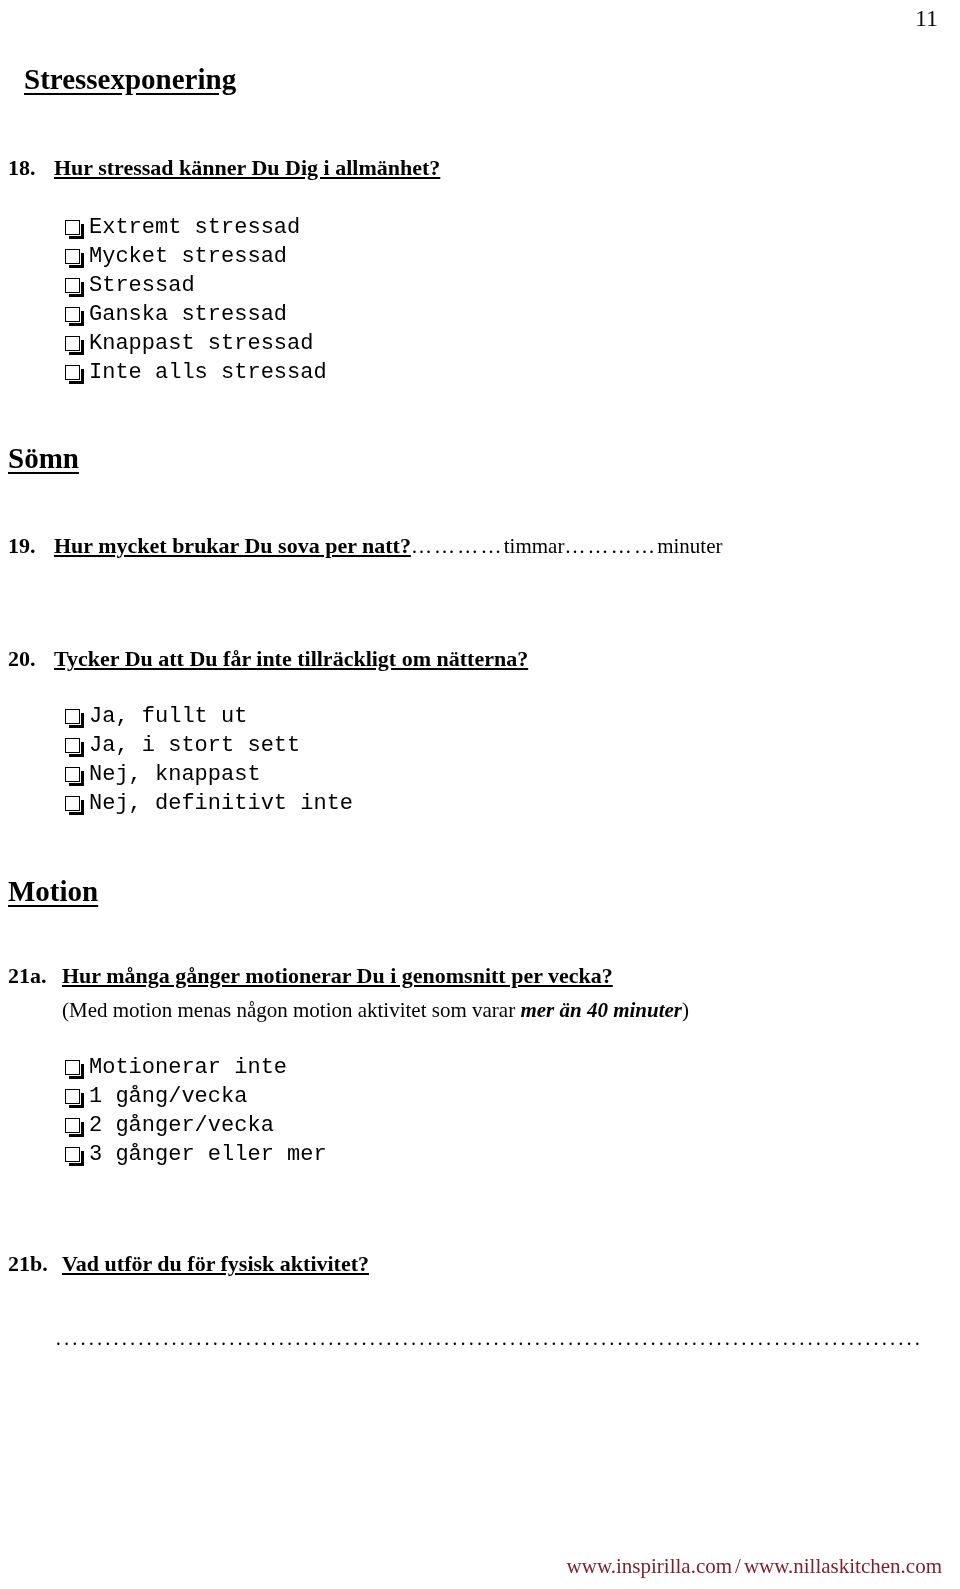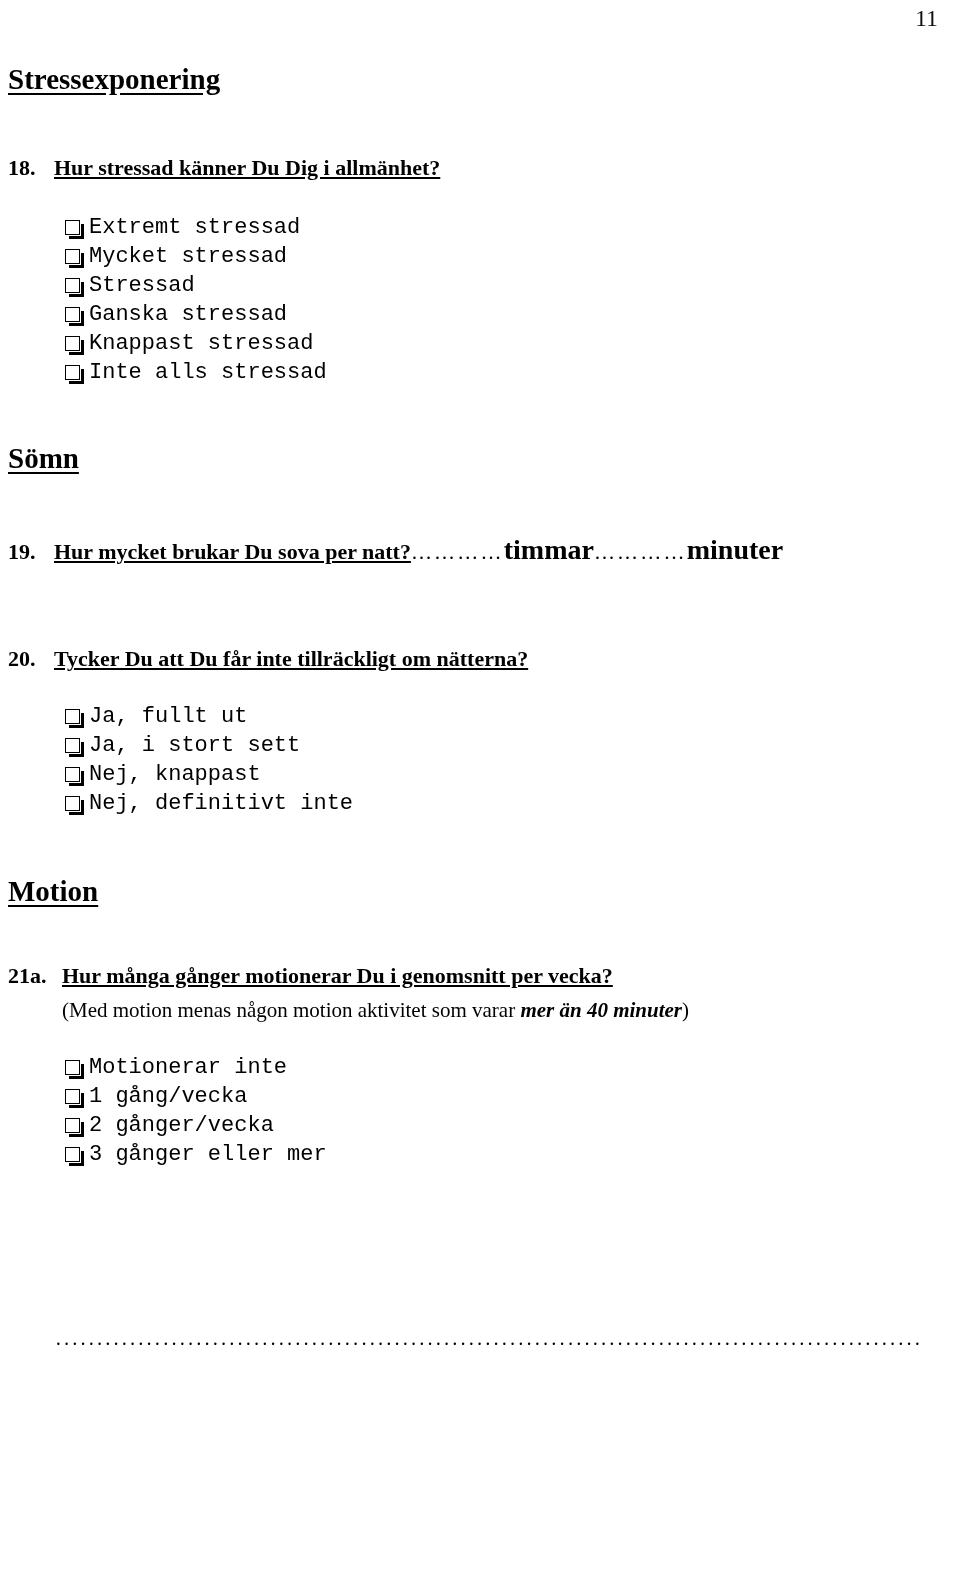--- a/index.html
+++ b/index.html
@@ -60,22 +60,22 @@
     min-width: 46px;
   }
   .q-num.wide {
     min-width: 54px;
   }
   .q-text {
     font-weight: bold;
     text-decoration: underline;
   }
   .q-inline-plain {
-    font-weight: bold;
-    font-size: 28px;
+    font-weight: normal;
+    font-size: 21px;
   }
 
   .q-subnote {
     font-size: 21px;
     font-weight: normal;
     line-height: 1.2;
     color: #000000;
     white-space: nowrap;
   }
   .q-subnote em {
@@ -154,21 +154,21 @@
     white-space: nowrap;
   }
   .footer-link {
     text-decoration: none;
   }
   .footer-sep {
     padding: 0 3px;
   }
 
   
-  #heading-stress      { position: absolute; left: 8px;  top: 64px; }
+  #heading-stress      { position: absolute; left: 24px;  top: 64px; }
   #question-18         { position: absolute; left: 8px;  top: 155px; }
   #options-18          { position: absolute; left: 65px; top: 213px; }
   #heading-somn        { position: absolute; left: 8px;  top: 443px; }
   #question-19         { position: absolute; left: 8px;  top: 533px; }
   #question-20         { position: absolute; left: 8px;  top: 646px; }
   #options-20          { position: absolute; left: 65px; top: 702px; }
   #heading-motion      { position: absolute; left: 8px;  top: 876px; }
   #question-21a        { position: absolute; left: 8px;  top: 963px; }
   #subnote-21a         { position: absolute; left: 62px; top: 998px; }
   #options-21a         { position: absolute; left: 65px; top: 1053px; }
@@ -266,17 +266,23 @@
     <li class="option">
       <span class="checkbox"></span>
       <span class="option-label">2 gånger/vecka</span>
     </li>
     <li class="option">
       <span class="checkbox"></span>
       <span class="option-label">3 gånger eller mer</span>
     </li>
   </ul>
 
+  <div id="question-21b" class="question">
+    <span class="q-num wide">21b.</span><span class="q-text">Vad utför du för fysisk aktivitet?</span>
+  </div>
 
   <div id="answer-line-21b" class="answer-rule">·····················································································································································································································</div>
 
+  <div class="footer" style="color: rgb(123, 31, 43);">
+    <span class="footer-link" style="color: rgb(123, 31, 43);">www.inspirilla.com</span><span class="footer-sep" style="color: rgb(123, 31, 43);">/</span><span class="footer-link" style="color: rgb(123, 31, 43);">www.nillaskitchen.com</span>
+  </div>
 
 </div>
 
 </body></html>

